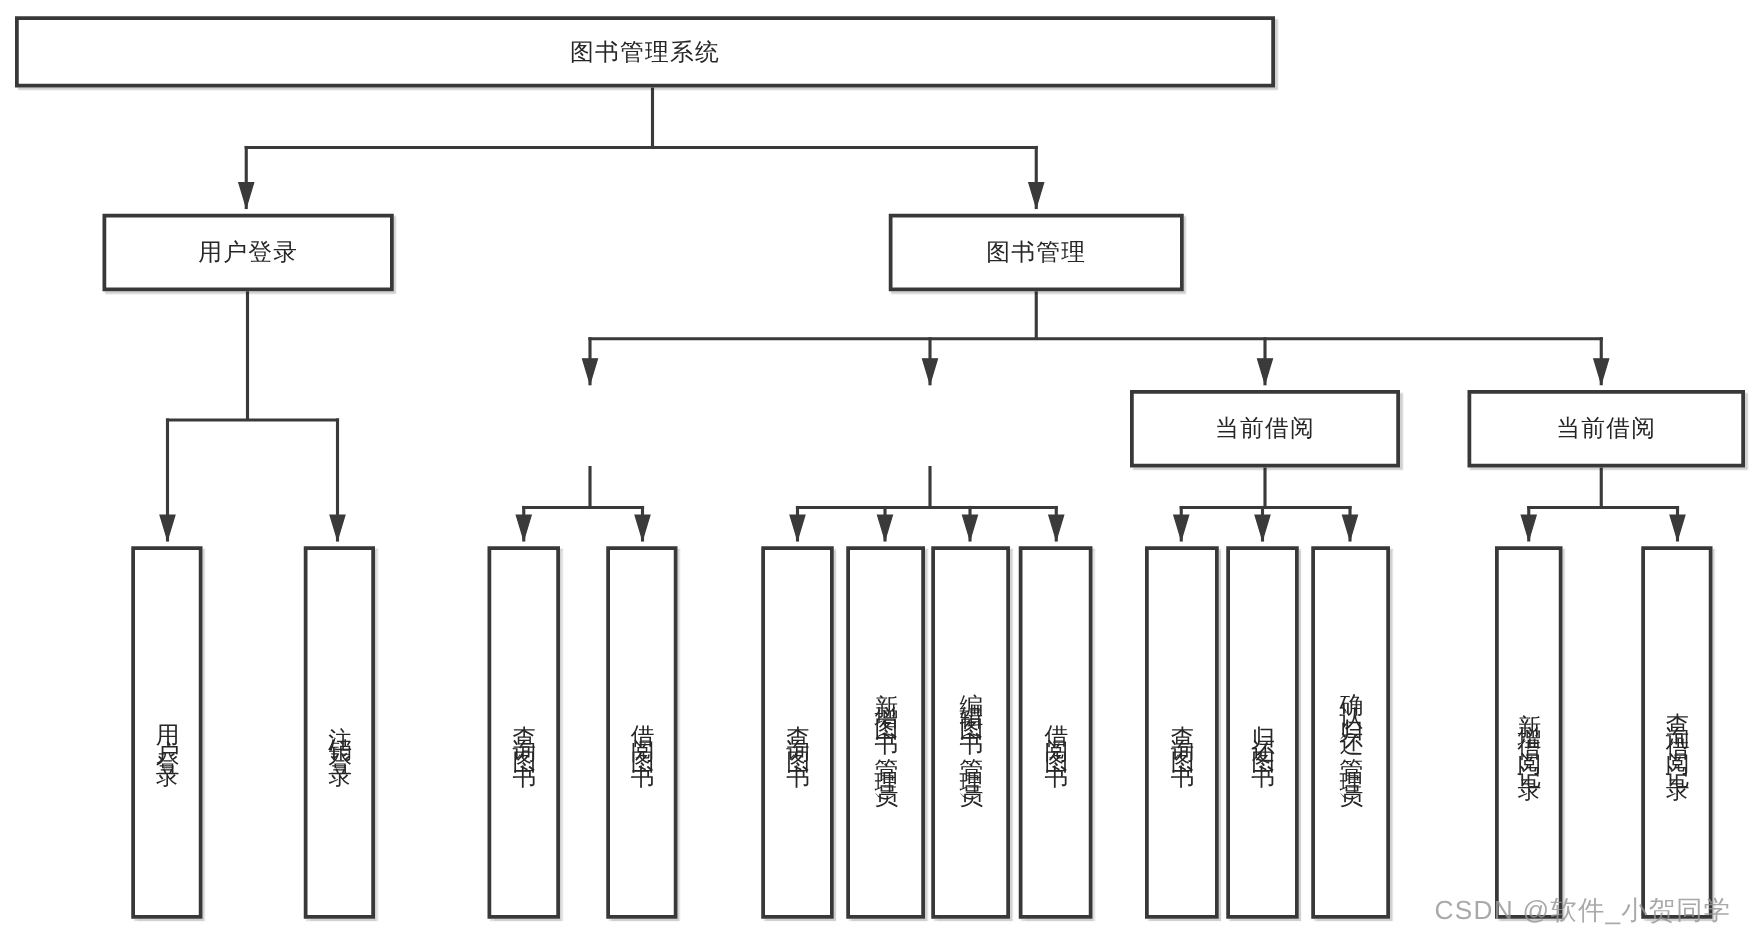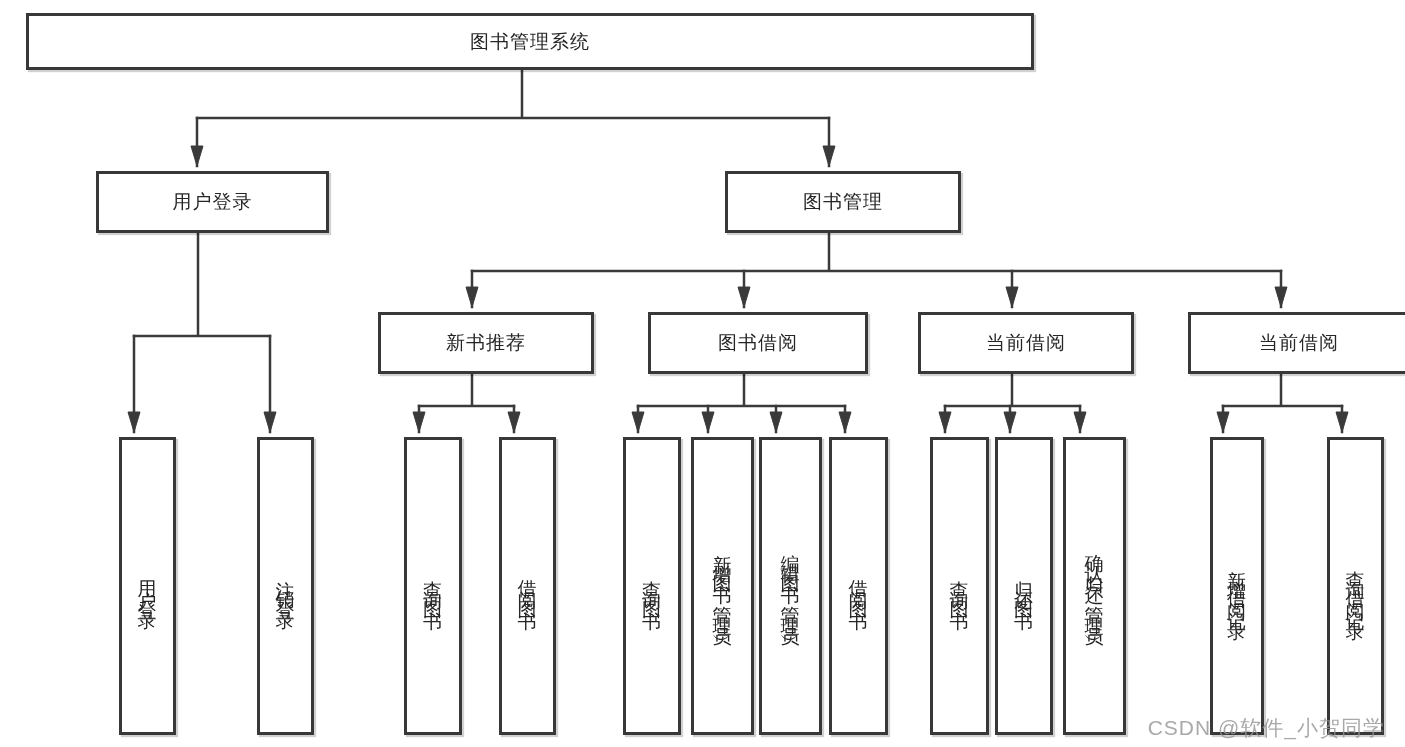--- a/index.html
+++ b/index.html
@@ -31,21 +31,20 @@
     background: #ffffff;
     border: 3px solid var(--box-border);
     color: var(--text);
     display: flex;
     align-items: center;
     justify-content: center;
     font-size: 19px;
     letter-spacing: 1px;
     z-index: 2;
     box-shadow: 2px 2px 1px rgba(0,0,0,0.18);
-    margin-left: 14px;
   }
 
   .leaf .vtext {
     writing-mode: vertical-lr;
     text-orientation: mixed;
     letter-spacing: 0.55em;
     font-size: 19px;
     line-height: 1;
     white-space: nowrap;
   }
@@ -133,22 +132,20 @@
       <line x1="1223" y1="406" x2="1223" y2="432" marker-end="url(#arw)"></line>
       <line x1="1342" y1="406" x2="1342" y2="432" marker-end="url(#arw)"></line>
     </g>
   </svg>
 
   <div class="node" id="n-root">图书管理系统</div>
 
   <div class="node" id="n-l2a">用户登录</div>
   <div class="node" id="n-l2b">图书管理</div>
 
-  <div class="node" id="n-l3a">新书推荐</div>
-  <div class="node" id="n-l3b">图书借阅</div>
   <div class="node" id="n-l3c">当前借阅</div>
   <div class="node" id="n-l3d">当前借阅</div>
 
   <div class="node leaf" id="n-a1">
     <span class="vtext">用户登录</span>
   </div>
   <div class="node leaf" id="n-a2">
     <span class="vtext">注销登录</span>
   </div>
 

